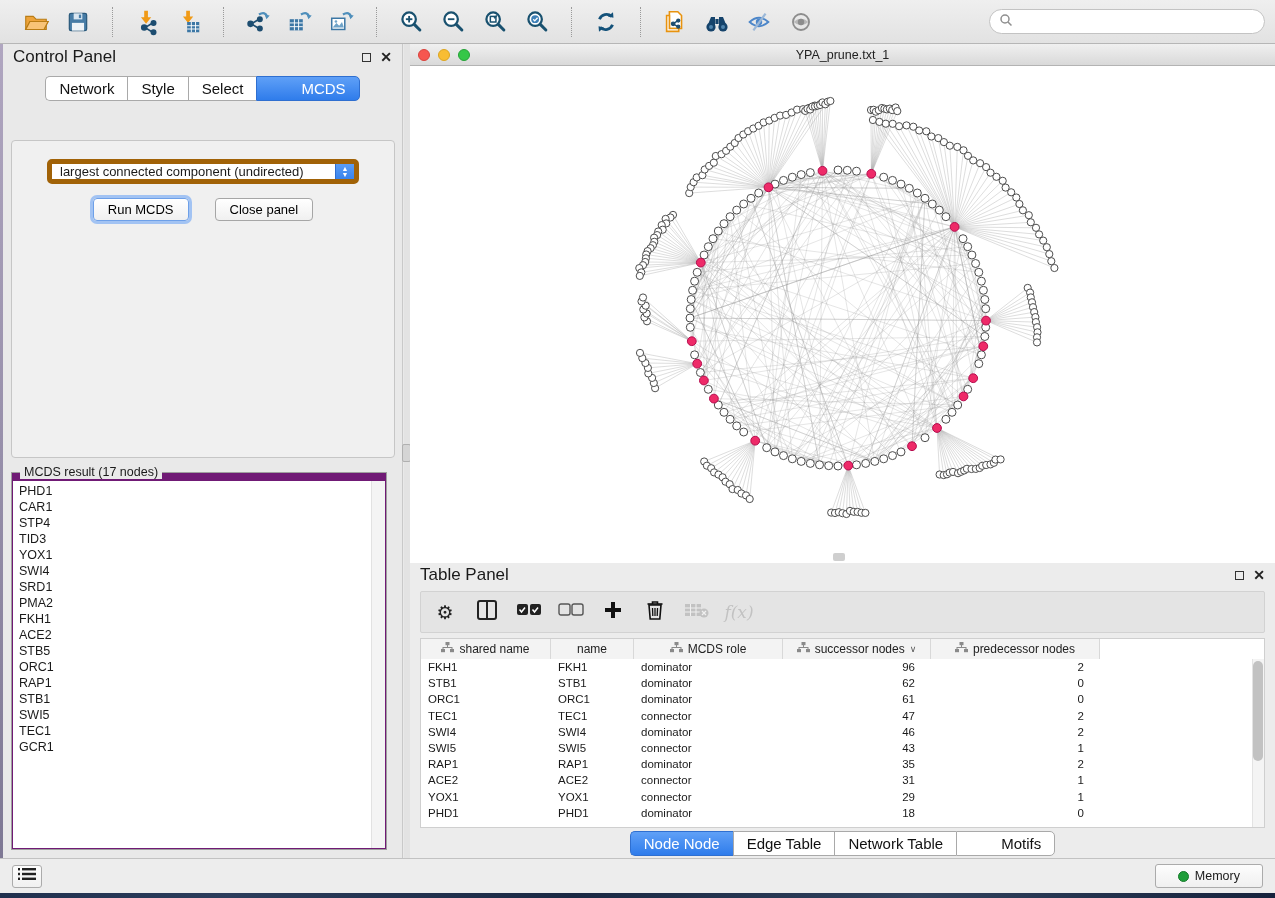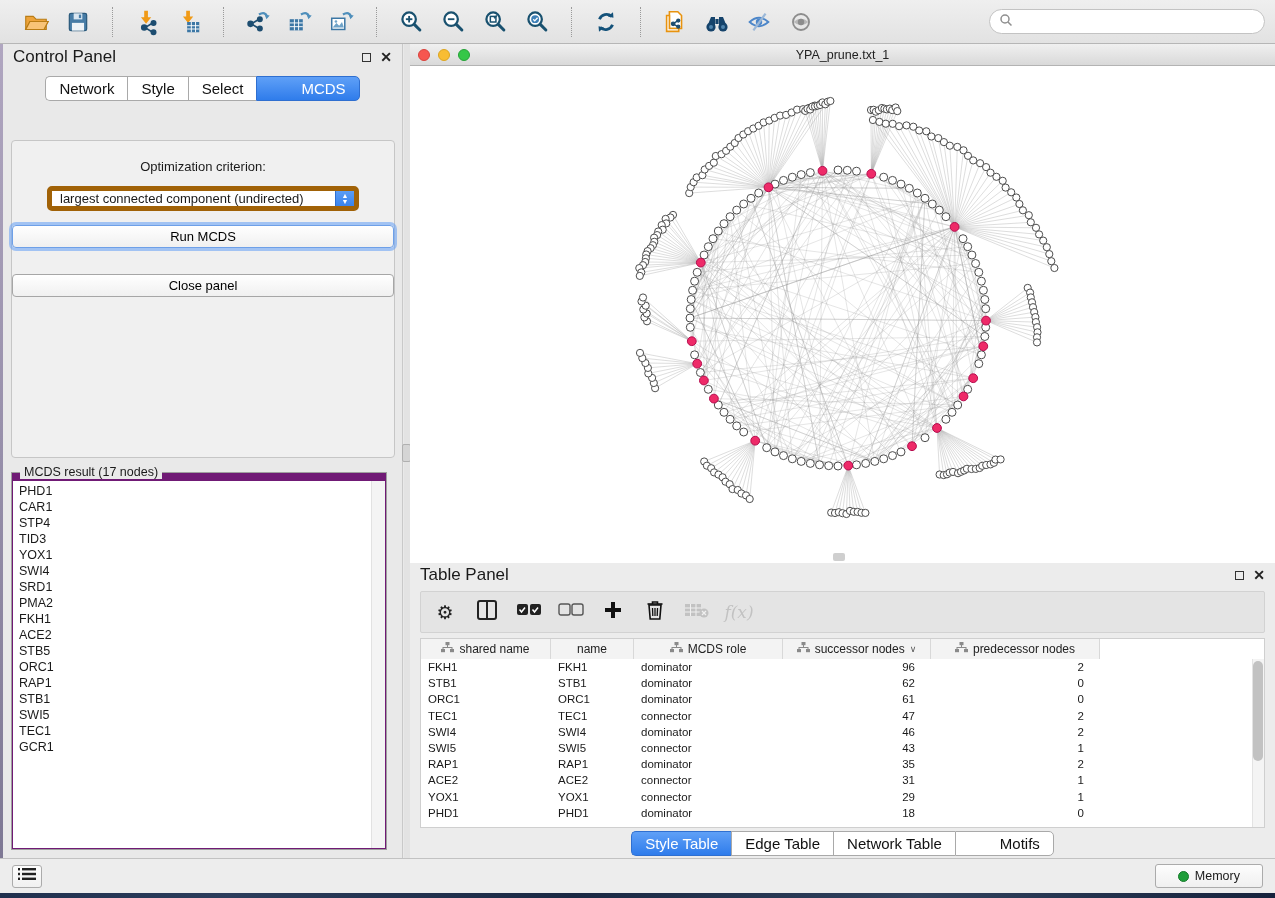--- a/index.html
+++ b/index.html
@@ -47,21 +47,21 @@
   .cp-inner { position:absolute; left:8px; top:96px; width:384px; height:318px;
               background:#f0f0f0; border:1px solid #c6c6c6; border-radius:4px; padding-top:18px; }
   .opt-label { text-align:center; font-size:13px; margin-bottom:12px; }
   .select-box { margin:0 auto; width:312px; height:25px; border:5px solid #a16207; border-radius:5px;
                 background:#fff; display:flex; align-items:center; overflow:hidden; }
   .select-box .sel-text { flex:1; font-size:13px; padding:0 8px; white-space:nowrap; }
   .sel-stepper { width:19px; height:25px; background:linear-gradient(#66a5f8,#2e7bea);
                  border-left:1px solid #2e6fd2; display:flex; flex-direction:column;
                  align-items:center; justify-content:center; color:#fff; }
   .sel-stepper span { font-size:7px; line-height:6px; }
-  .cp-buttons { display:flex; justify-content:center; gap:26px; margin-top:14px;flex-direction:column; }
+  .cp-buttons { display:flex; justify-content:center; gap:26px; margin-top:14px; }
   .mac-btn { font-size:13px; font-family:"Liberation Sans", sans-serif; padding:3px 14px;
              background:linear-gradient(#ffffff,#f0f0f0); border:1px solid #a6a6a6;
              border-radius:4px; cursor:default; }
   .mac-btn.focus { box-shadow:0 0 0 3px rgba(110,165,245,.6); border-color:#6ea0e8; }
 
   .result-fieldset { position:absolute; left:8px; top:428px; width:376px; height:378px;
                      border:1px solid #9f9f9f; background:#701a75; }
   .result-legend { position:absolute; top:-8px; left:8px; background:#e9e9e9; padding:0 4px;
                    font-size:12.5px; }
   .result-list { position:absolute; left:1px; top:8px; right:15px; bottom:1px; background:#fff;
@@ -355,21 +355,20 @@
         <span class="wc-close">✕</span>
       </span>
     </div>
     <div class="seg-tabs" id="cp-tabs">
         <span class="seg-tab">Network</span>
         <span class="seg-tab">Style</span>
         <span class="seg-tab">Select</span>
         <span class="seg-tab sel">MCDS</span>
       </div>
     <div class="cp-inner">
-      <div class="opt-label">Optimization criterion:</div>
       <div class="select-box">
         <span class="sel-text">largest connected component (undirected)</span>
         <span class="sel-stepper">
             <span>▲</span>
             <span>▼</span>
           </span>
       </div>
       <div class="cp-buttons">
         <button class="mac-btn focus">Run MCDS</button>
         <button class="mac-btn">Close panel</button>
@@ -1316,21 +1315,21 @@
             <div class="td num">0</div>
             <div class="td"></div>
           </div>
           <div class="tb-scroll">
             <div class="tb-thumb"></div>
           </div>
       </div>
     </div>
     <div class="tp-tabs">
         <div class="seg-tabs" id="tp-tabs" style="margin-top:0">
-          <span class="seg-tab sel">Style Table</span>
+          <span class="seg-tab sel">Node Node</span>
           <span class="seg-tab">Edge Table</span>
           <span class="seg-tab">Network Table</span>
           <span class="seg-tab">Motifs</span>
         </div>
       </div>
   </div>
 
   <div class="status-bar">
     <div class="list-btn">
       <span><svg width="18" height="14" viewBox="0 0 18 14">

